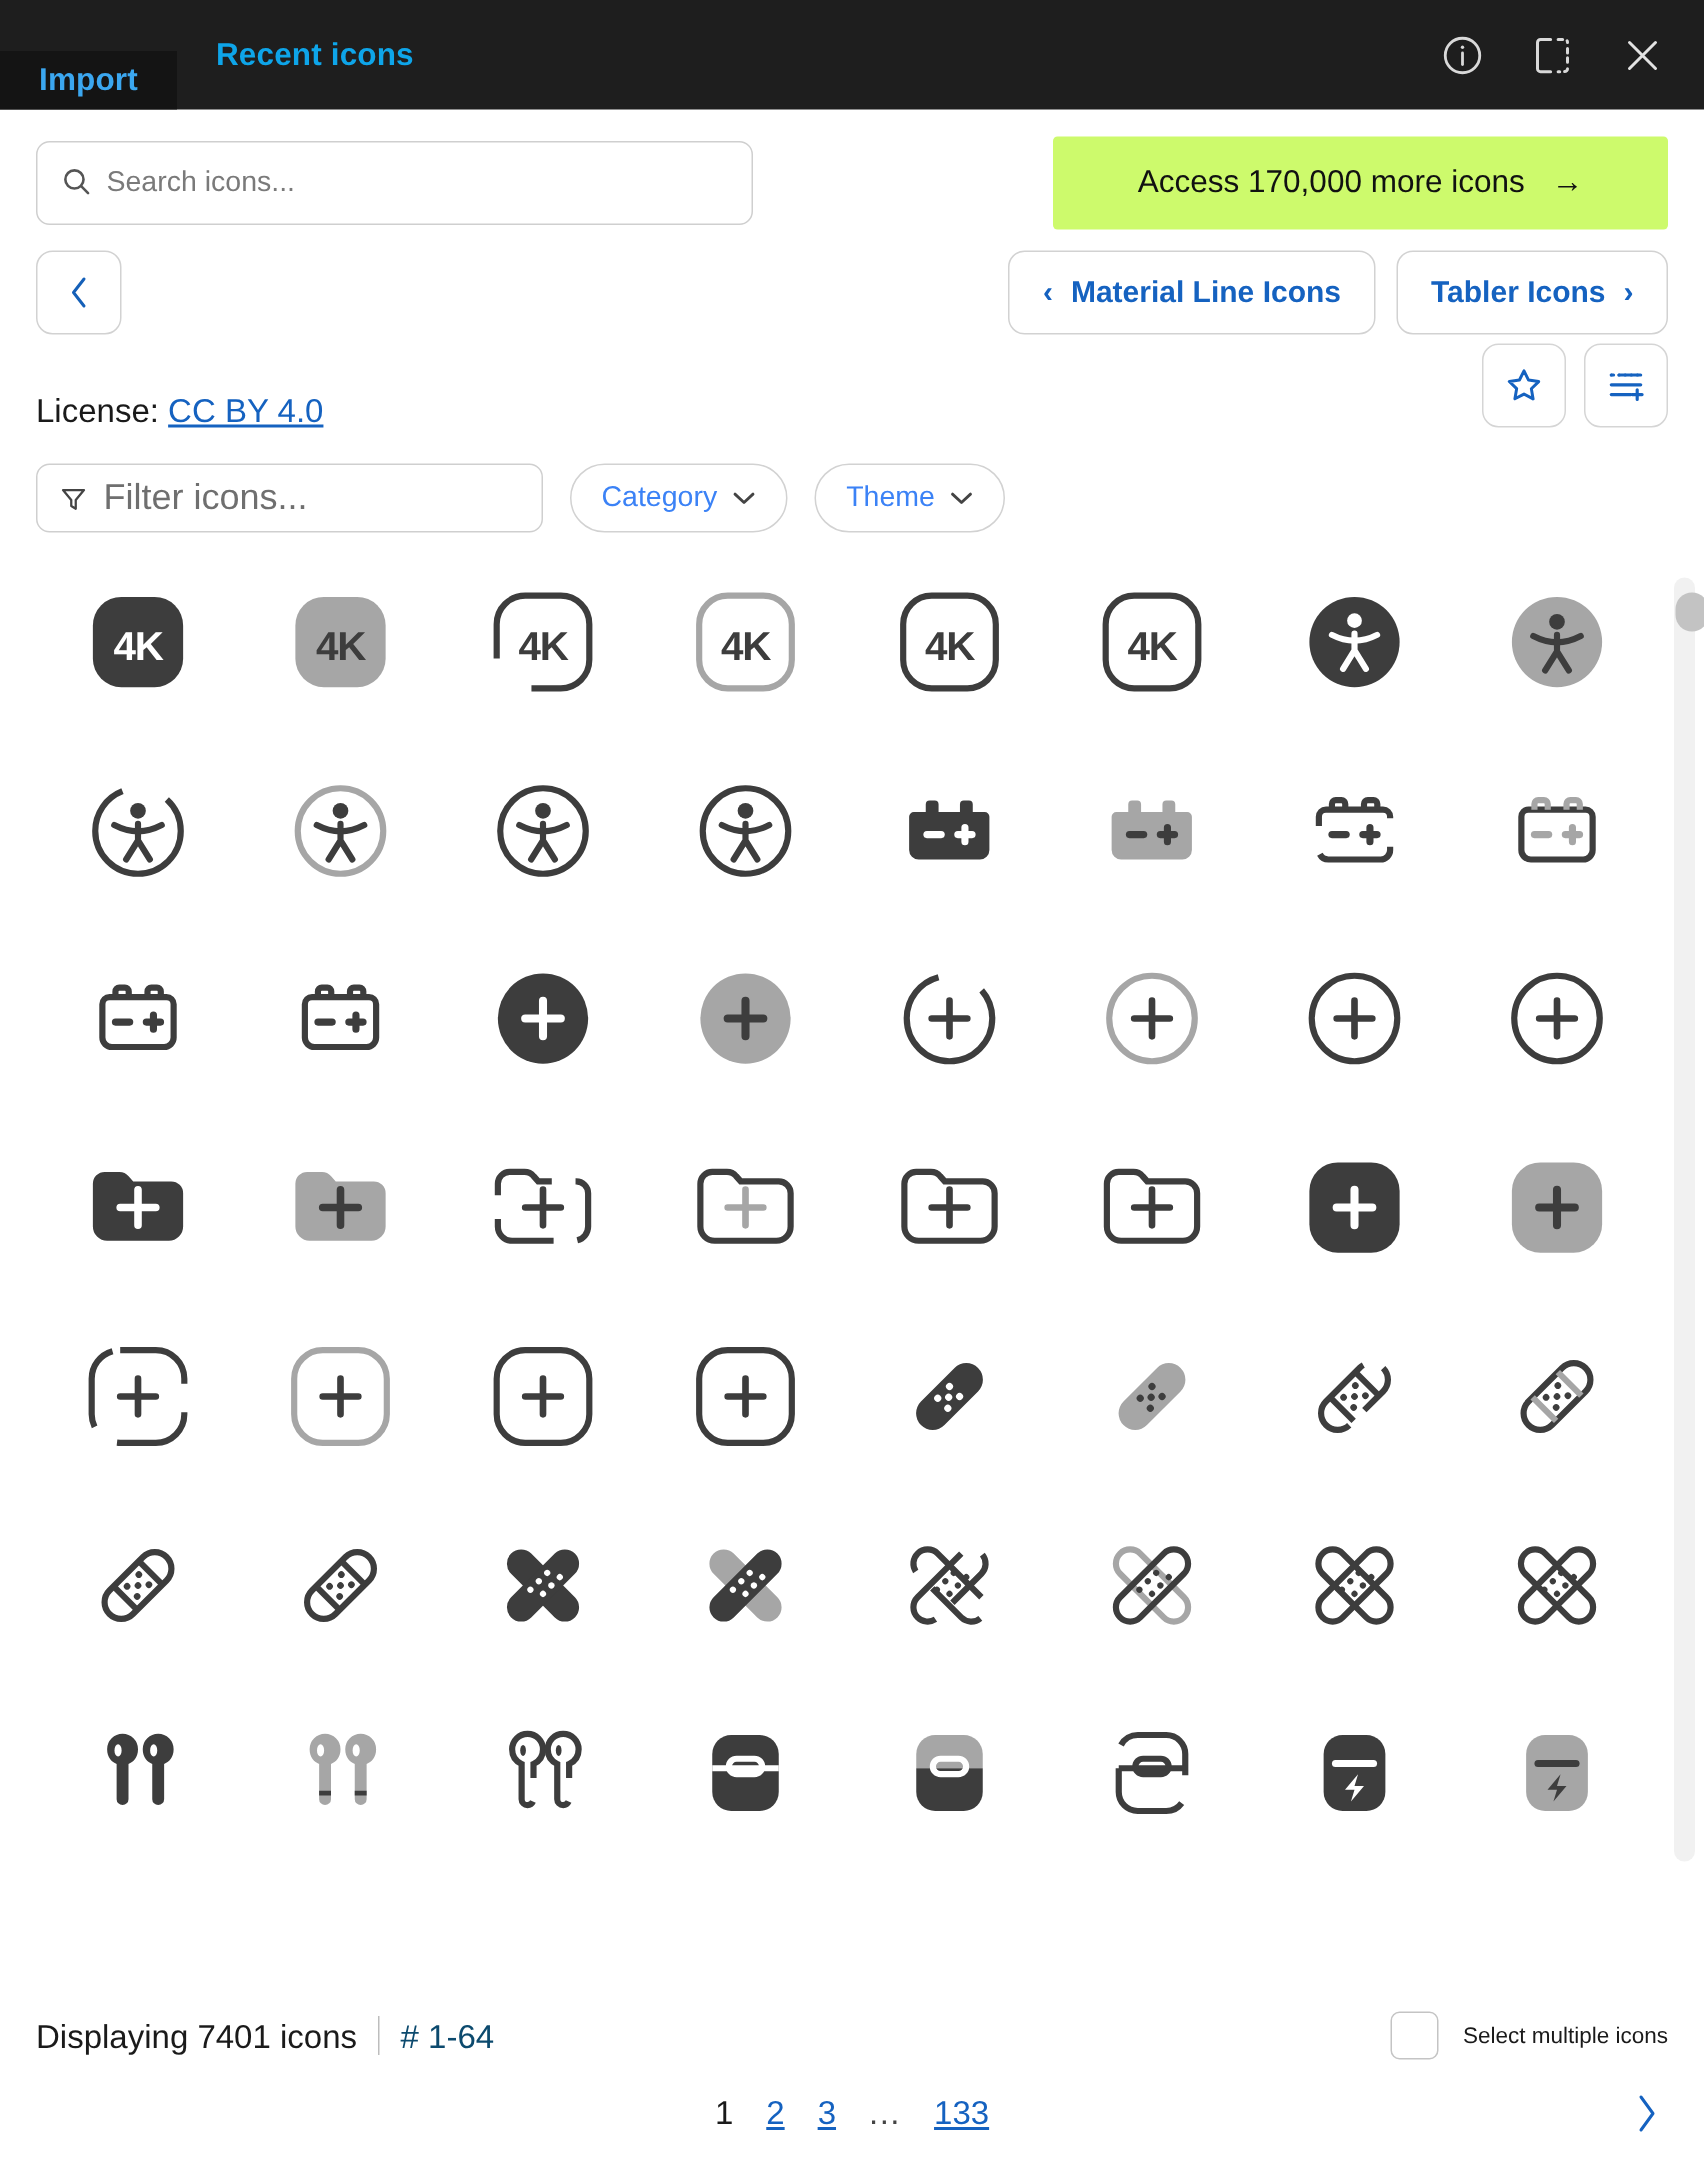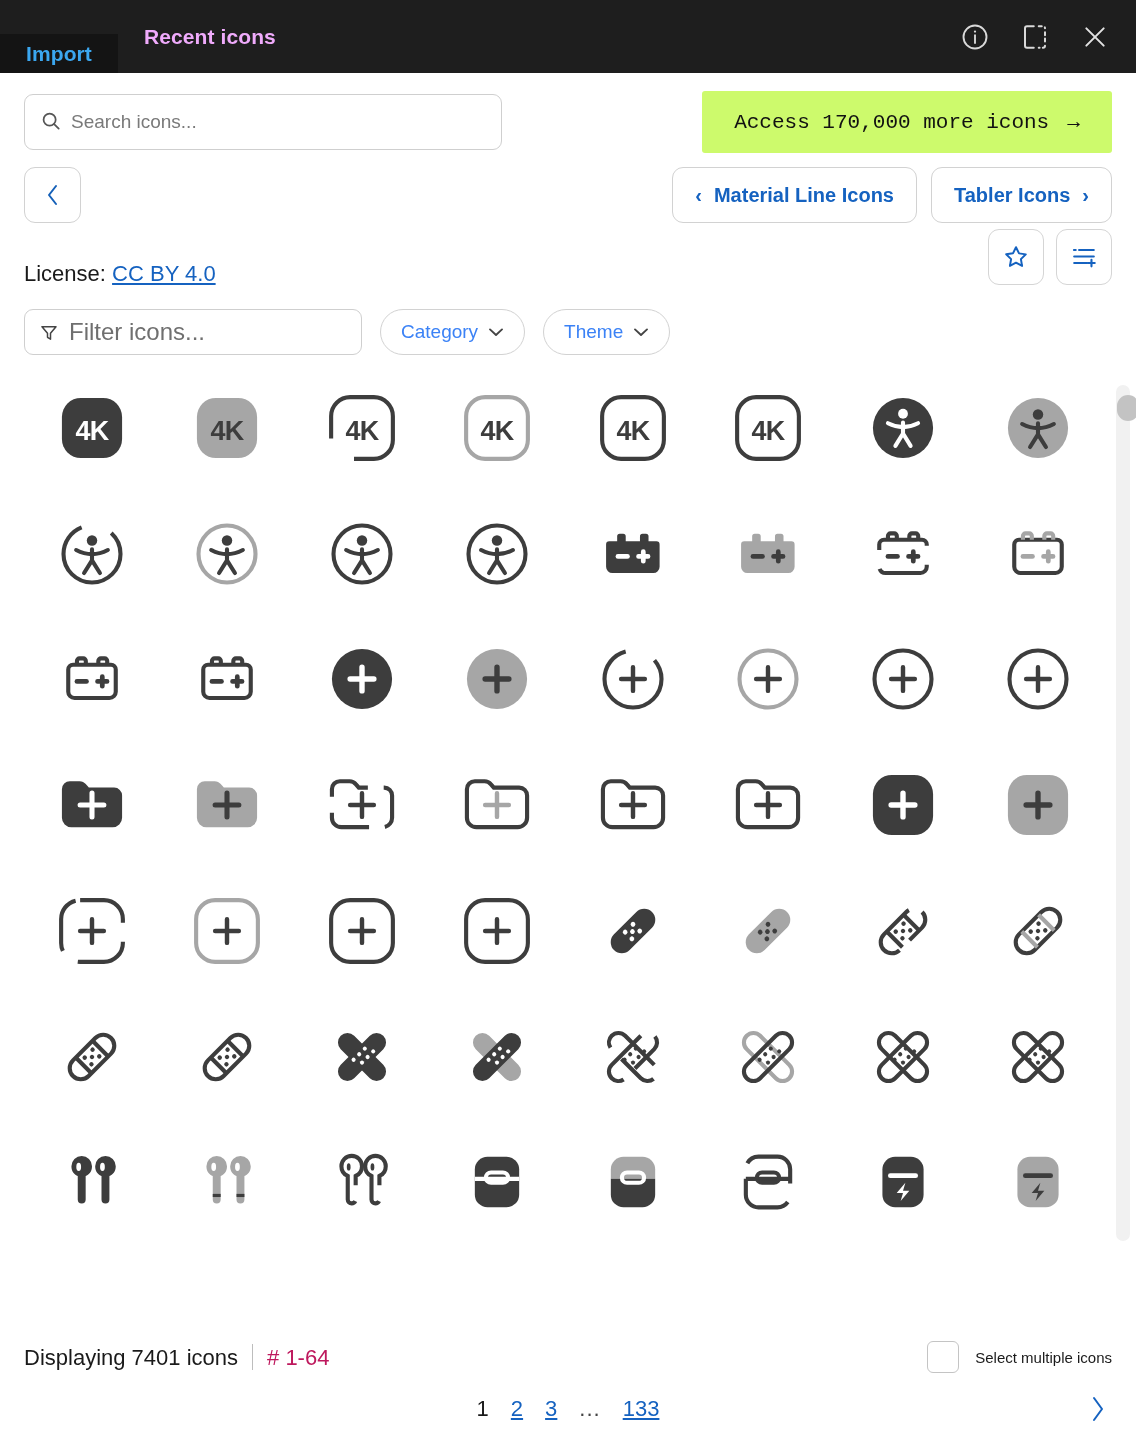--- a/index.html
+++ b/index.html
@@ -16,21 +16,21 @@
   .titlebar{
     height:73px; background:#1e1e1e; display:flex; align-items:stretch;
     position:relative;
   }
   .tab{
     display:flex; align-items:center; padding:0 26px;
     font-size:21px; font-weight:700; letter-spacing:.1px;
     cursor:pointer; user-select:none;
   }
   .tab.active{ background:#141414; color:#3ba7f0;margin-top:34px; }
-  .tab.inactive{ color:#f0abfc; font-weight:600; }
+  .tab.inactive{ color:#0ea5e9; font-weight:600; }
   .titlebar-actions{
     margin-left:auto; display:flex; align-items:center; gap:26px; padding-right:24px;
   }
   .tb-icon{ width:34px; height:34px; display:flex; align-items:center; justify-content:center; cursor:pointer; }
   .tb-icon svg{ display:block; }
 
   
   .searchrow{ display:flex; align-items:center; padding:18px 24px 0 24px; gap:20px; }
   .searchbox{
     position:relative; width:478px; height:56px;
@@ -42,21 +42,21 @@
     border:0; outline:0; width:100%; height:100%;
     font-family:"Liberation Sans", sans-serif; font-size:19px; color:#333;
     background:transparent;
   }
   .searchbox input::placeholder{ color:#7a7a7a; }
   .access-btn{
     margin-left:auto; height:62px; min-width:410px;
     background:#cdfa6c; border:0; border-radius:3px;
     display:flex; align-items:center; justify-content:center; gap:18px;
     font-size:21px; color:#111; cursor:pointer;
-    font-family:Liberation Mono, monospace;
+    font-family:Liberation Sans, sans-serif;
   }
 
   
   .navrow{ display:flex; align-items:center; padding:14px 24px 0 24px; }
   .sq-btn{
     width:57px; height:56px; border:1px solid #d2d2d2; border-radius:11px;
     background:#fff; display:flex; align-items:center; justify-content:center;
     cursor:pointer; color:#1560b8;
   }
   .pack-nav{ margin-left:auto; display:flex; gap:14px; }
@@ -123,21 +123,21 @@
     background:#c3c3c3; border-radius:11px;
   }
 
   
   .footer{ position:absolute; left:0; right:0; bottom:0; height:116px; }
   .footer-top{
     display:flex; align-items:center; padding:6px 24px 0 24px; height:60px;
   }
   .displaying{ font-size:22px; color:#1a1a1a; }
   .vsep{ display:inline-block; width:1px; height:26px; background:#bdbdbd; margin:0 14px; vertical-align:-5px; }
-  .range{ color:#be185d; }
+  .range{ color:#0c4a6e; }
   .multi{ margin-left:auto; display:flex; align-items:center; gap:16px; cursor:pointer; }
   .checkbox{ width:32px; height:32px; border:1px solid #c4c4c4; border-radius:6px; background:#fff; }
   .multi-label{ font-size:15px; color:#1a1a1a; }
   .pager{ position:relative; display:flex; align-items:center; justify-content:center; gap:22px; height:50px; }
   .pg{ font-size:22px; color:#1a1a1a; }
   .pg.link{ color:#1562c0; text-decoration:underline; cursor:pointer; }
   .pg.dots{ color:#444; letter-spacing:1px; }
   .pg-next{ position:absolute; right:28px; color:#1562c0; cursor:pointer; display:flex; align-items:center; }
 </style>
 </head>

